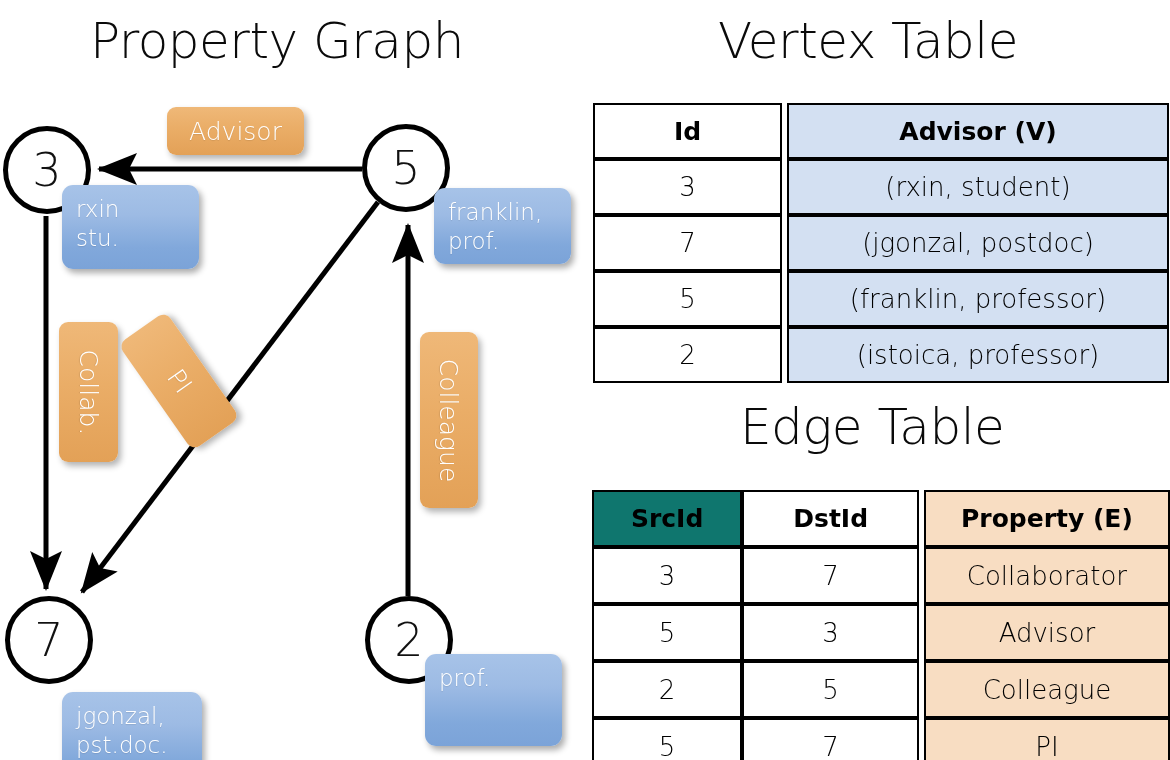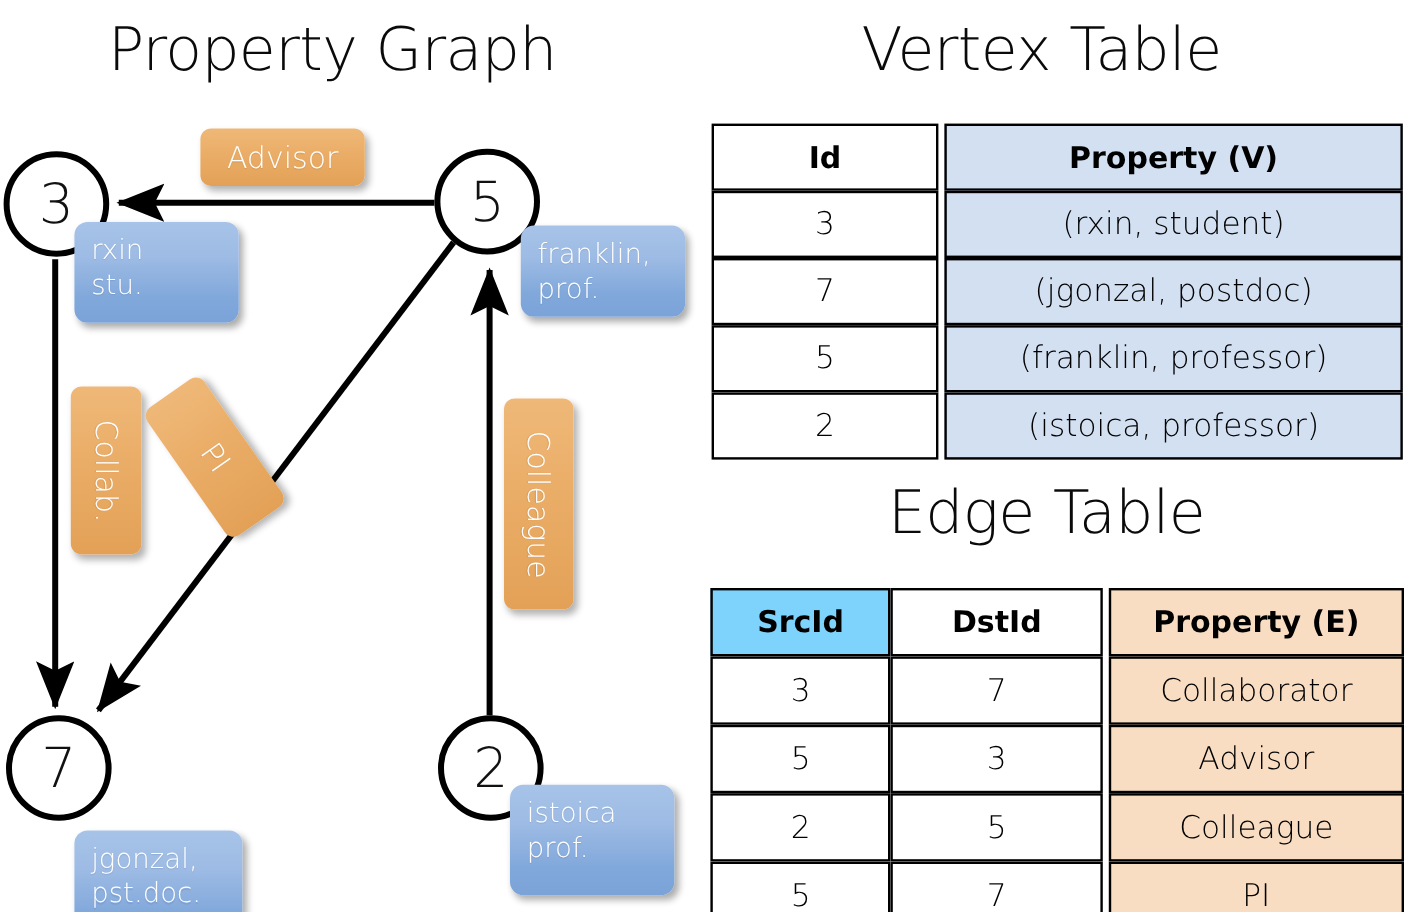--- a/index.html
+++ b/index.html
@@ -146,21 +146,21 @@
   .col-sep { width: 5px; border: none !important; background: transparent; padding: 0; }
 
   .cell-id     { width: 185px; height: 52px; font-size: 26px; background:#fff; }
   .cell-vprop  { width: 378px; height: 52px; font-size: 26px; background:#d3e0f2; }
   .cell-src    { width: 148px; height: 53px; font-size: 26px; background:#fff; }
   .cell-dst    { width: 175px; height: 53px; font-size: 26px; background:#fff; }
   .cell-eprop  { width: 244px; height: 53px; font-size: 26px; background:#f8ddc2; }
 
   .hdr-id    { width:185px; height:52px; background:#fff;margin-left:20px; }
   .hdr-vprop { width:378px; height:52px; background:#d3e0f2; }
-  .hdr-src   { width:148px; height:53px; background:#7dd3fc; }
+  .hdr-src   { width:148px; height:53px; background:#0f766e; }
   .hdr-dst   { width:175px; height:53px; background:#fff; }
   .hdr-eprop { width:244px; height:53px; background:#f8ddc2; }
 </style>
 </head>
 <body>
 
 <div class="slide-title" id="title-property-graph">Property Graph</div>
 
 <div class="slide-title" id="title-vertex-table">Vertex Table</div>
 
@@ -203,21 +203,20 @@
   </div>
   <div class="prop-box" id="prop-franklin">
     <div>franklin,</div>
     <div>prof.</div>
   </div>
   <div class="prop-box" id="prop-jgonzal">
     <div>jgonzal,</div>
     <div>pst.doc.</div>
   </div>
   <div class="prop-box" id="prop-istoica">
-    <div>istoica</div>
     <div>prof.</div>
   </div>
 
   <div class="rel-box" id="rel-advisor">
     <span class="htext">Advisor</span>
   </div>
   <div class="rel-box" id="rel-collab">
     <span class="vtext">Collab.</span>
   </div>
   <div class="rel-box" id="rel-pi">
@@ -226,21 +225,21 @@
   <div class="rel-box" id="rel-colleague">
     <span class="vtext">Colleague</span>
   </div>
 </div>
 
 <table class="data-table" id="vertex-table">
   <tbody>
       <tr>
     <th class="hdr-id">Id</th>
     <td class="col-sep"></td>
-    <th class="hdr-vprop">Property (V)</th>
+    <th class="hdr-vprop">Advisor (V)</th>
   </tr>
   <tr>
     <td class="cell-id">3</td>
     <td class="col-sep"></td>
     <td class="cell-vprop">(rxin, student)</td>
   </tr>
   <tr>
     <td class="cell-id">7</td>
     <td class="col-sep"></td>
     <td class="cell-vprop">(jgonzal, postdoc)</td>

